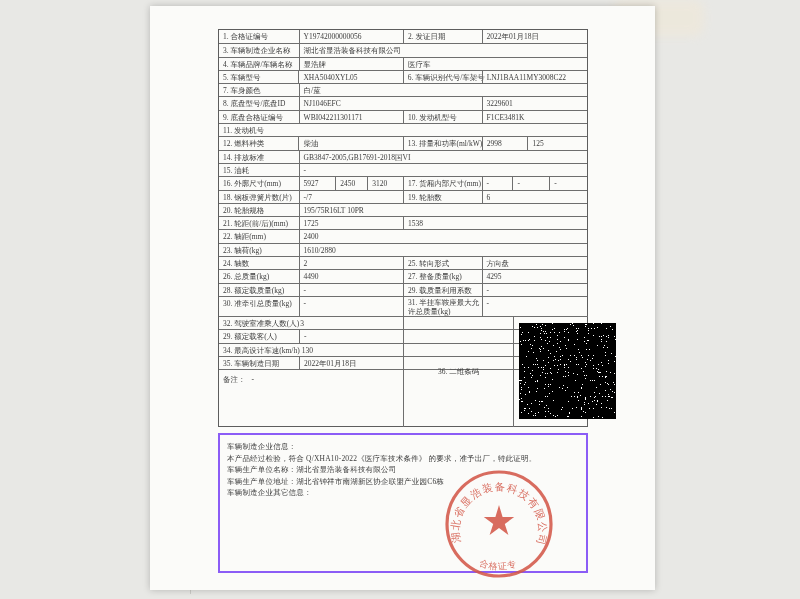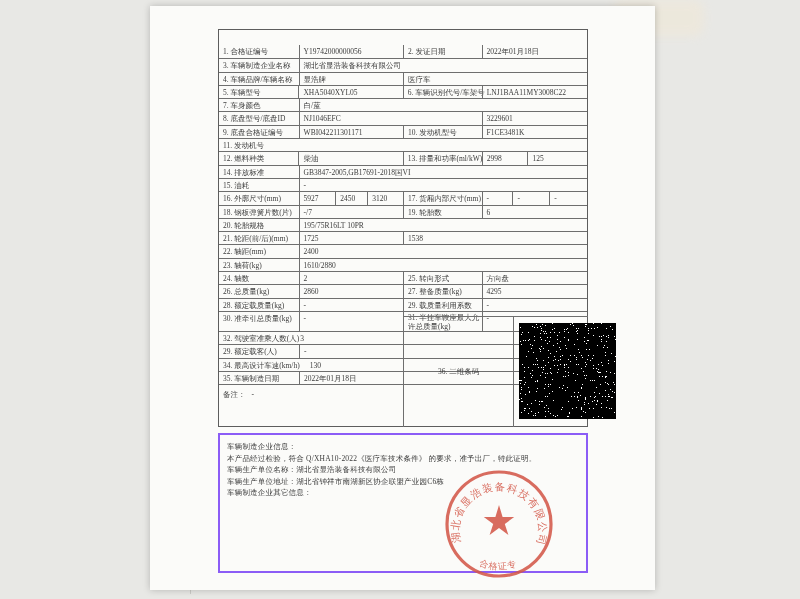--- a/index.html
+++ b/index.html
@@ -28,21 +28,21 @@
     background:#c4c4bf;opacity:.8;
   }
   
   .vtable{
     position:absolute;left:68px;top:23px;width:370px;height:398px;
     border:1px solid #5d5d5d;
     box-sizing:border-box;
     background:#fbfbf9;
   }
   .row{display:flex;box-sizing:border-box;border-top:1px solid var(--bd);}
-  .row:first-child{border-top:none;margin-top:15px;}
+  .row:first-child{border-top:none;}
   .rh{height:13.3px;}
   .rtall{height:20px;}
   .rbig{height:58.4px;}
   .c{
     box-sizing:border-box;
     padding:1px 0 0 4px;
     font-size:7.5px;line-height:11px;
     white-space:nowrap;overflow:visible;
     letter-spacing:0px;
   }
@@ -199,21 +199,21 @@
 
     <div class="row rh">
       <div class="c w80">24. 轴数</div>
       <div class="c w105 bl">2</div>
       <div class="c w79 bl">25. 转向形式</div>
       <div class="c w106 bl">方向盘</div>
     </div>
 
     <div class="row rh">
       <div class="c w80">26. 总质量(kg)</div>
-      <div class="c w105 bl">2860</div>
+      <div class="c w105 bl">4490</div>
       <div class="c w79 bl">27. 整备质量(kg)</div>
       <div class="c w106 bl">4295</div>
     </div>
 
     <div class="row rh">
       <div class="c w80">28. 额定载质量(kg)</div>
       <div class="c w105 bl">-</div>
       <div class="c w79 bl">29. 载质量利用系数</div>
       <div class="c w106 bl">-</div>
     </div>
@@ -230,21 +230,21 @@
       <div class="c" style="padding-left:1px">3</div>
     </div>
 
     <div class="row rh">
       <div class="c w80">29. 额定载客(人)</div>
       <div class="c w105 bl">-</div>
     </div>
 
     <div class="row rh">
       <div class="c">34. 最高设计车速(km/h)</div>
-      <div class="c" style="padding-left:10px">130</div>
+      <div class="c" style="padding-left:2px">130</div>
     </div>
 
     <div class="row rh">
       <div class="c w80">35. 车辆制造日期</div>
       <div class="c w105 bl">2022年01月18日</div>
     </div>
 
     <div class="row rbig">
       <div class="c" style="padding-top:4px">备注：</div>
       <div class="c gap" style="padding-top:4px">-</div>

